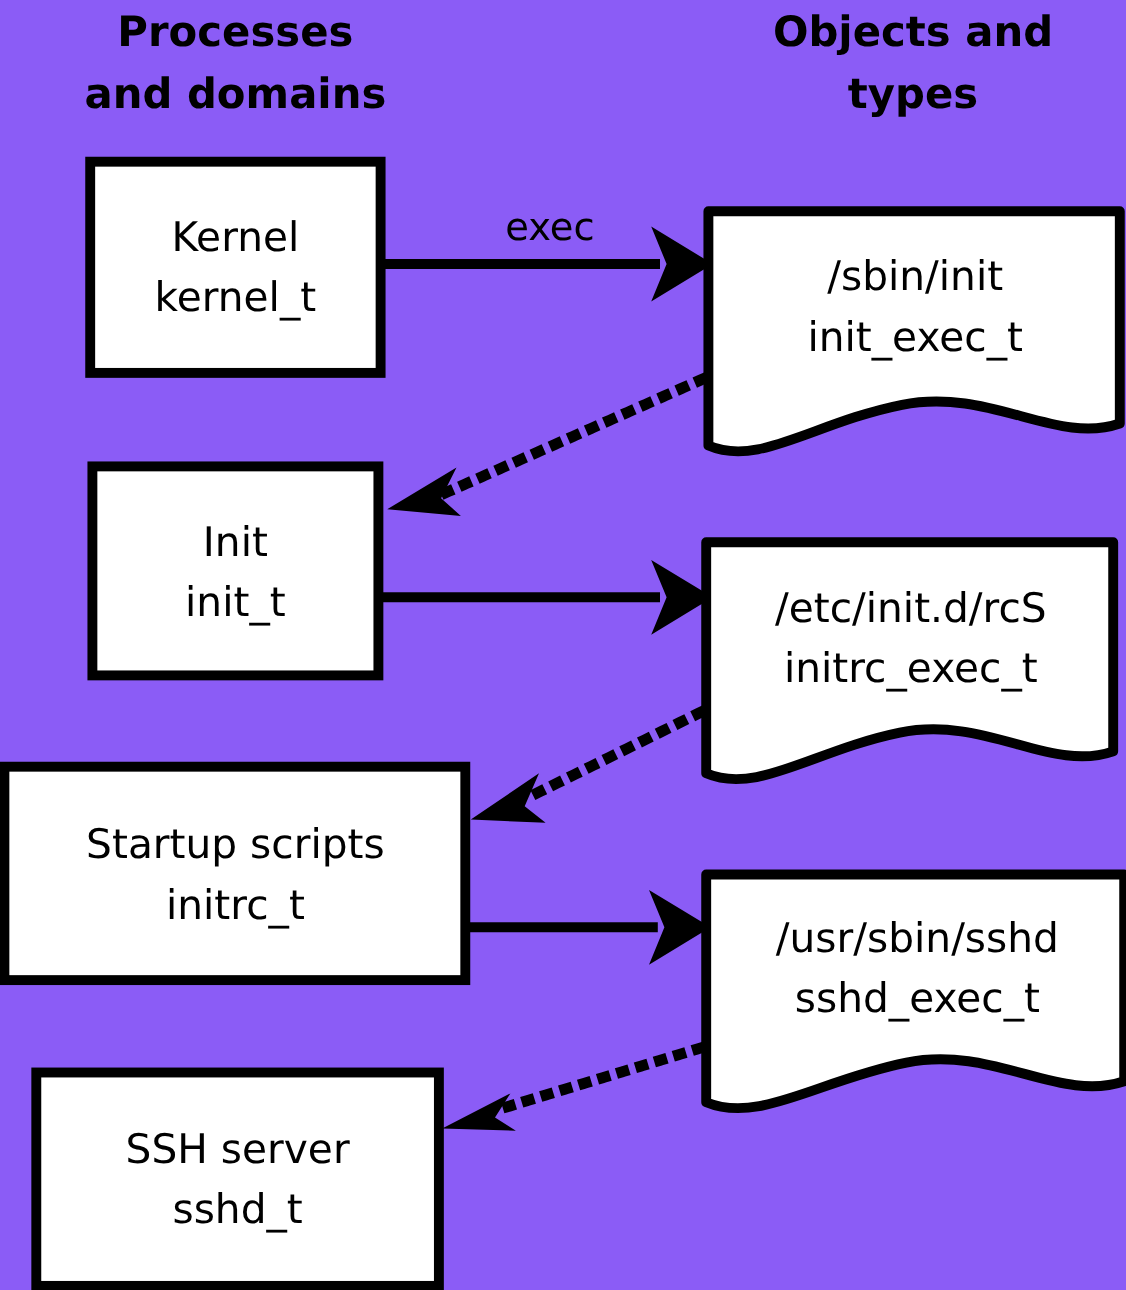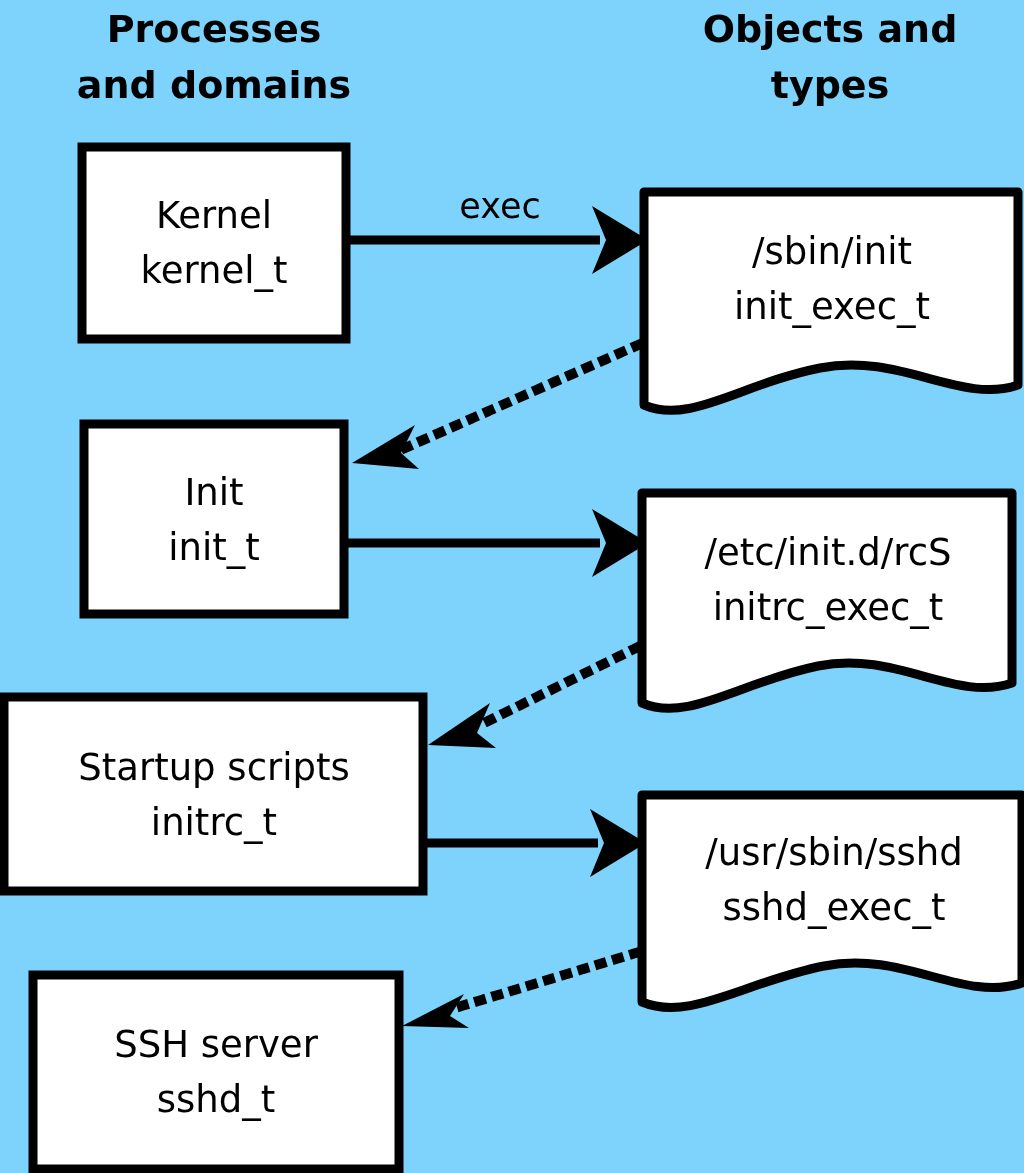--- a/index.html
+++ b/index.html
@@ -4,21 +4,21 @@
 <style>
   html, body {
     margin: 0;
     padding: 0;
     background: #ffffff;
   }
   #canvas {
     position: relative;
     width: 1024px;
     height: 1173px;
-    background: #7dd3fc;
+    background: #8b5cf6;
     overflow: hidden;
     font-family: "DejaVu Sans", "Liberation Sans", sans-serif;
   }
   svg.layer {
     position: absolute;
     left: 0;
     top: 0;
     width: 1024px;
     height: 1173px;
   }

